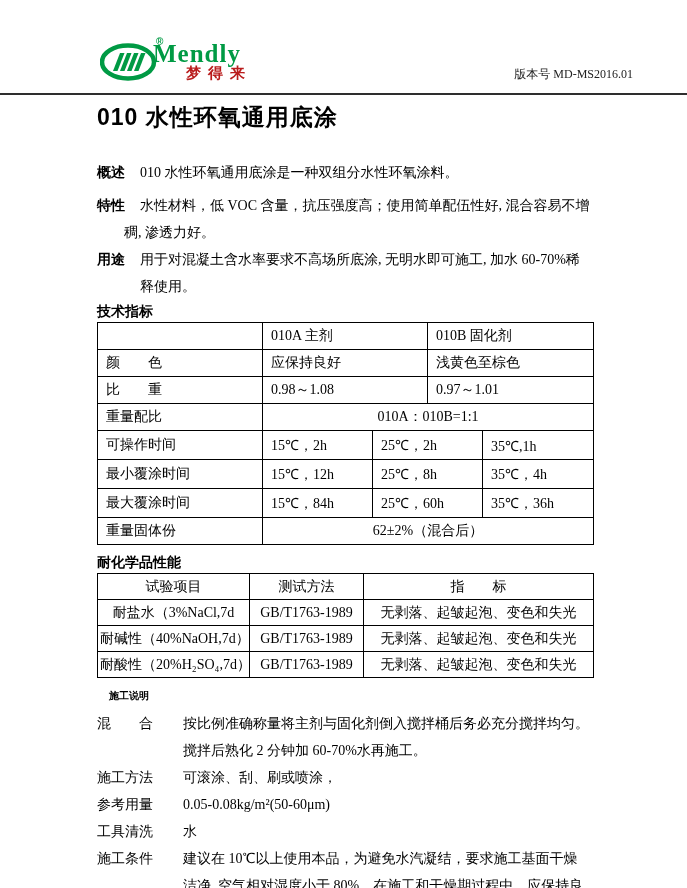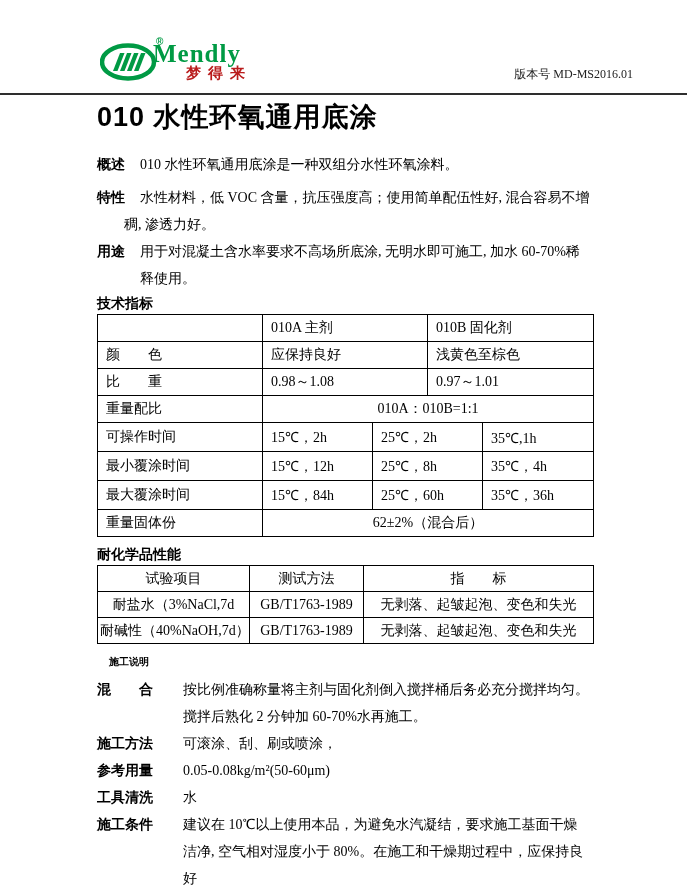--- a/index.html
+++ b/index.html
@@ -15,42 +15,42 @@
               font-size:10px; font-weight:bold; color:#009a44; }
   .brand-en { position:absolute; left:153px; top:40px; font-family:Liberation Serif, serif;
               font-size:25px; font-weight:bold; color:#009a44; letter-spacing:1px; }
   .brand-cn { position:absolute; left:186px; top:64px; font-family:"Liberation Sans",sans-serif;
               font-size:15px; font-weight:bold; color:#b91c1c; letter-spacing:7px; }
   .version  { position:absolute; right:54px; top:66px; font-size:12px; color:#222; }
   .rule     { position:absolute; left:0; top:93px; width:687px; height:2px; background:#2e2e2e; }
 
   
   .content { position:absolute; left:97px; top:103px; width:496px; }
-  .title { font-family:"Liberation Sans",sans-serif; font-size:27px; font-weight:bold;
-           letter-spacing:1px; line-height:28px; margin-bottom:20px; }
+  .title { font-family:"Liberation Sans",sans-serif; font-size:23px; font-weight:bold;
+           letter-spacing:1px; line-height:28px; margin-bottom:28px; }
 
   .prow { display:flex; font-size:14px; line-height:27px; }
   .plabel { flex:none; width:43px; font-family:"Liberation Sans",sans-serif; font-weight:bold; }
   .pbody { flex:1; }
   .mb6 { margin-bottom:6px; }
   .outdent { margin-left:-16px; }
 
   .sechead { font-family:"Liberation Sans",sans-serif; font-weight:bold; font-size:14px;
              line-height:18px; margin:2px 0 2px 0; }
   .sechead.gap { margin-top:8px; }
 
   table { width:496px; border-collapse:collapse; table-layout:fixed; font-size:14px; }
   td { border:1px solid #000; height:26px; padding:4px 8px; overflow:hidden; white-space:nowrap; }
   .tech td.span-cell { text-align:center; }
   .chem td { text-align:center; padding:0 2px; }
 
   .apphead { font-family:Liberation Mono, monospace; font-weight:bold; font-size:10px;
              line-height:18px; margin:10px 0 4px 12px; }
   .arow { display:flex; font-size:14px; line-height:27px; }
-  .alabel { flex:none; width:86px; font-family:"Liberation Sans",sans-serif; font-weight:bold; }
+  .alabel { flex:none; width:86px; font-family:"Liberation Sans",sans-serif; font-weight:normal; }
   .abody { flex:1; }
 </style>
 </head>
 <body>
 
 <div class="page">
 
   <div class="logo-emblem">
     <svg width="60" height="40" viewBox="0 0 60 40">
       <ellipse cx="28" cy="20" rx="26" ry="16.5" fill="none" stroke="#009a44" stroke-width="4.5"></ellipse>
@@ -167,20 +167,25 @@
         <tr>
           <td>耐盐水（3%NaCl,7d</td>
           <td>GB/T1763-1989</td>
           <td>无剥落、起皱起泡、变色和失光</td>
         </tr>
         <tr>
           <td>耐碱性（40%NaOH,7d）</td>
           <td>GB/T1763-1989</td>
           <td>无剥落、起皱起泡、变色和失光</td>
         </tr>
+        <tr>
+          <td>耐酸性（20%H₂SO₄,7d）</td>
+          <td>GB/T1763-1989</td>
+          <td>无剥落、起皱起泡、变色和失光</td>
+        </tr>
       </tbody>
     </table>
 
     <div class="apphead">施工说明</div>
 
     <div class="arow">
       <span class="alabel">混　　合</span>
       <span class="abody">
         <span style="display:block">按比例准确称量将主剂与固化剂倒入搅拌桶后务必充分搅拌均匀。</span>
         <span style="display:block">搅拌后熟化 2 分钟加 60-70%水再施工。</span>

